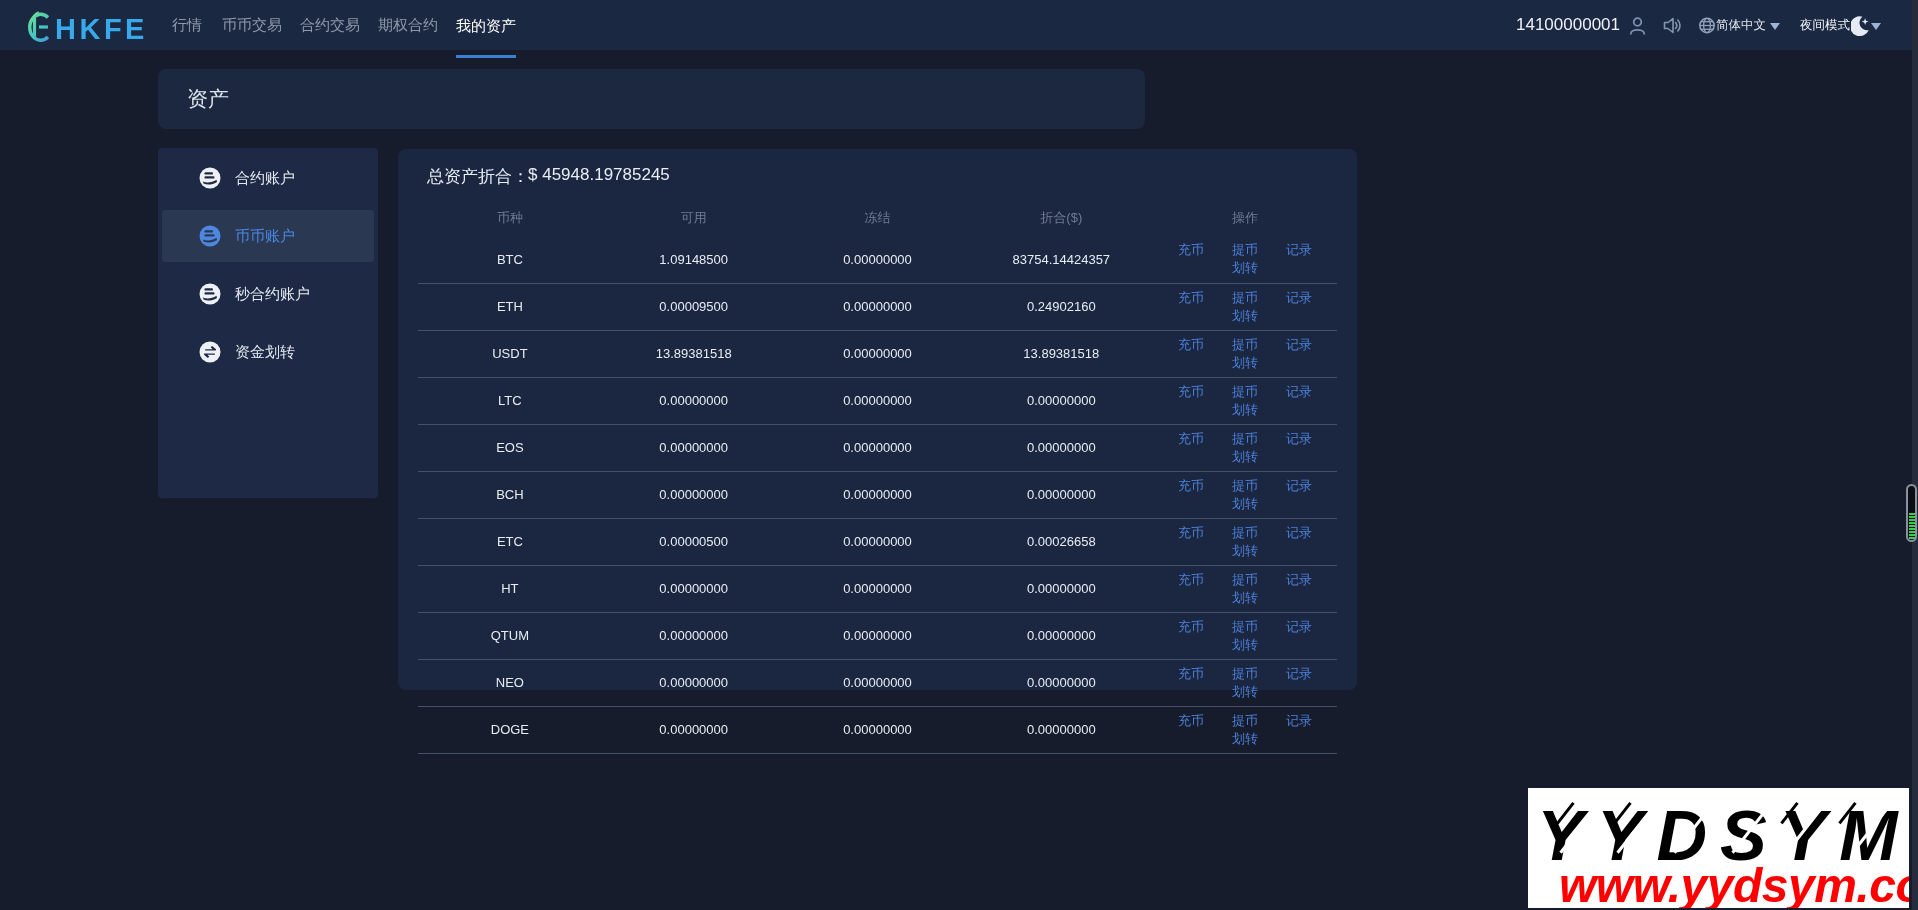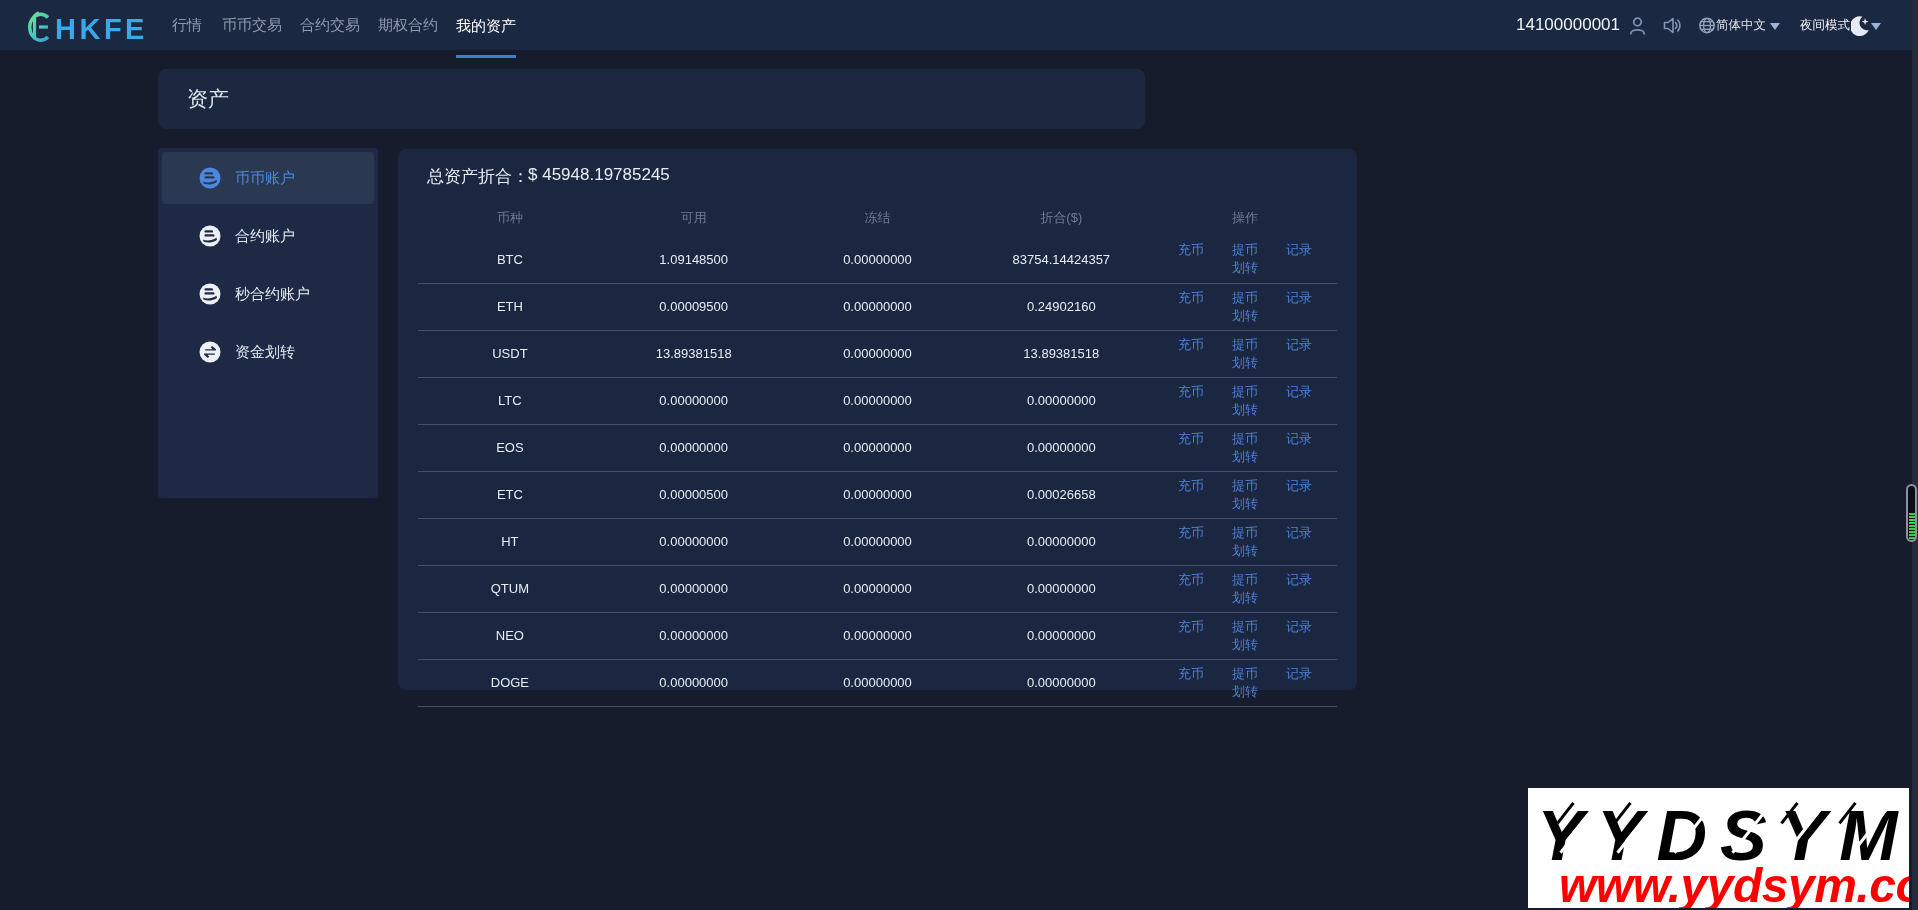--- a/index.html
+++ b/index.html
@@ -99,37 +99,37 @@
     <path d="M 14.1 2.2 L 15 4.7 L 17.5 5.6 L 15 6.5 L 14.1 9 L 13.2 6.5 L 10.7 5.6 L 13.2 4.7 Z" fill="#e6ebf3"></path>
   </svg>
   <div class="caret" style="left:1871px;"></div>
 </div>
 
 <div class="title-panel">
     <div class="t">资产</div>
   </div>
 
 <div class="sidebar">
+  <div class="sitem">
+    <svg class="ic" viewBox="0 0 22 22">
+      <circle cx="11" cy="11" r="10.5" fill="#edf0f5"></circle>
+      <rect x="5.5" y="5.2" width="8.5" height="2.4" rx="1.2" fill="#1e2a45"></rect>
+      <rect x="5.5" y="9.2" width="10" height="2.4" rx="1.2" fill="#1e2a45"></rect>
+      <path d="M 4 14.5 C 8 16.5 13 15.5 17.5 12.8 L 18 15 C 13 18 8 18.2 4.5 16.5 Z" fill="#1e2a45"></path>
+    </svg>
+    <span class="tx">合约账户</span>
+  </div>
   <div class="sitem active">
     <svg class="ic" viewBox="0 0 22 22">
       <circle cx="11" cy="11" r="10.5" fill="#4e87e0"></circle>
       <rect x="5.5" y="5.2" width="8.5" height="2.4" rx="1.2" fill="#2a3852"></rect>
       <rect x="5.5" y="9.2" width="10" height="2.4" rx="1.2" fill="#2a3852"></rect>
       <path d="M 4 14.5 C 8 16.5 13 15.5 17.5 12.8 L 18 15 C 13 18 8 18.2 4.5 16.5 Z" fill="#2a3852"></path>
     </svg>
     <span class="tx">币币账户</span>
-  </div>
-  <div class="sitem">
-    <svg class="ic" viewBox="0 0 22 22">
-      <circle cx="11" cy="11" r="10.5" fill="#edf0f5"></circle>
-      <rect x="5.5" y="5.2" width="8.5" height="2.4" rx="1.2" fill="#1e2a45"></rect>
-      <rect x="5.5" y="9.2" width="10" height="2.4" rx="1.2" fill="#1e2a45"></rect>
-      <path d="M 4 14.5 C 8 16.5 13 15.5 17.5 12.8 L 18 15 C 13 18 8 18.2 4.5 16.5 Z" fill="#1e2a45"></path>
-    </svg>
-    <span class="tx">合约账户</span>
   </div>
   <div class="sitem">
     <svg class="ic" viewBox="0 0 22 22">
       <circle cx="11" cy="11" r="10.5" fill="#edf0f5"></circle>
       <rect x="5.5" y="5.2" width="8.5" height="2.4" rx="1.2" fill="#1e2a45"></rect>
       <rect x="5.5" y="9.2" width="10" height="2.4" rx="1.2" fill="#1e2a45"></rect>
       <path d="M 4 14.5 C 8 16.5 13 15.5 17.5 12.8 L 18 15 C 13 18 8 18.2 4.5 16.5 Z" fill="#1e2a45"></path>
     </svg>
     <span class="tx">秒合约账户</span>
   </div>
@@ -177,20 +177,27 @@
         </tr>
     <tr>
           <td>LTC</td>
           <td>0.00000000</td>
           <td>0.00000000</td>
           <td>0.00000000</td>
           <td><span class="lnk">充币</span><span class="lnk">提币</span><span class="lnk">记录</span><span class="lnk">划转</span></td>
         </tr>
     <tr>
           <td>EOS</td>
+          <td>0.00000000</td>
+          <td>0.00000000</td>
+          <td>0.00000000</td>
+          <td><span class="lnk">充币</span><span class="lnk">提币</span><span class="lnk">记录</span><span class="lnk">划转</span></td>
+        </tr>
+    <tr>
+          <td>BCH</td>
           <td>0.00000000</td>
           <td>0.00000000</td>
           <td>0.00000000</td>
           <td><span class="lnk">充币</span><span class="lnk">提币</span><span class="lnk">记录</span><span class="lnk">划转</span></td>
         </tr>
     <tr>
           <td>ETC</td>
           <td>0.00000500</td>
           <td>0.00000000</td>
           <td>0.00026658</td>

